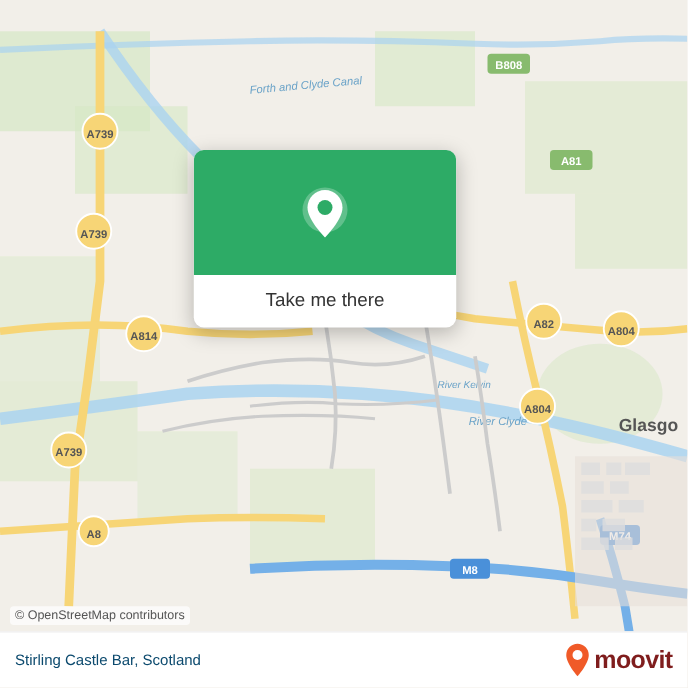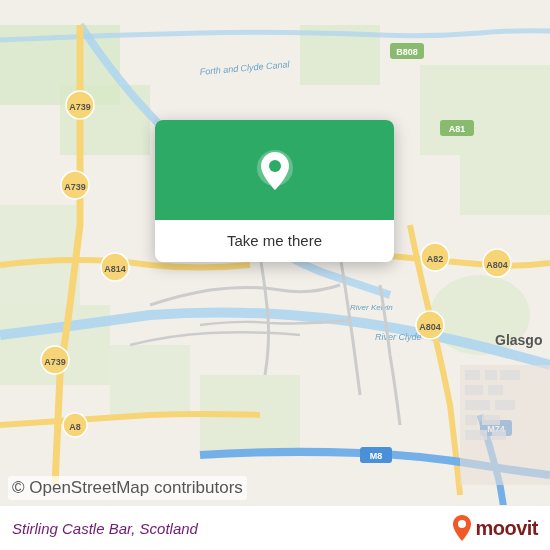--- a/index.html
+++ b/index.html
@@ -27,21 +27,21 @@
       position: absolute;
       top: 0;
       left: 0;
     }
 
     
     #popup-card {
       position: absolute;
       top: 120px;
       left: 155px;
-      width: 239px;
+      width: 210px;
       background: white;
       border-radius: 8px;
       box-shadow: 0 4px 16px rgba(0,0,0,0.25);
       overflow: hidden;
       z-index: 10;
     }
 
     #popup-green-header {
       background-color: #2dab66;
       width: 100%;
@@ -78,30 +78,29 @@
       background: white;
       padding: 8px 12px;
       display: flex;
       align-items: center;
       justify-content: space-between;
       z-index: 10;
       border-top: 1px solid #eee;
     }
 
     #location-text {
-      font-size: 15px;
-      color: #701a75;
-      font-style: italic;
+      font-size: 12px;
+      color: #0c4a6e;
     }
 
     #copyright-text {
       position: absolute;
       bottom: 50px;
       left: 8px;
-      font-size: 17px;
+      font-size: 10px;
       color: #555;
       background: rgba(255,255,255,0.7);
       padding: 2px 4px;
       border-radius: 3px;
       z-index: 10;
     }
 
     #moovit-logo {
       display: flex;
       align-items: center;

